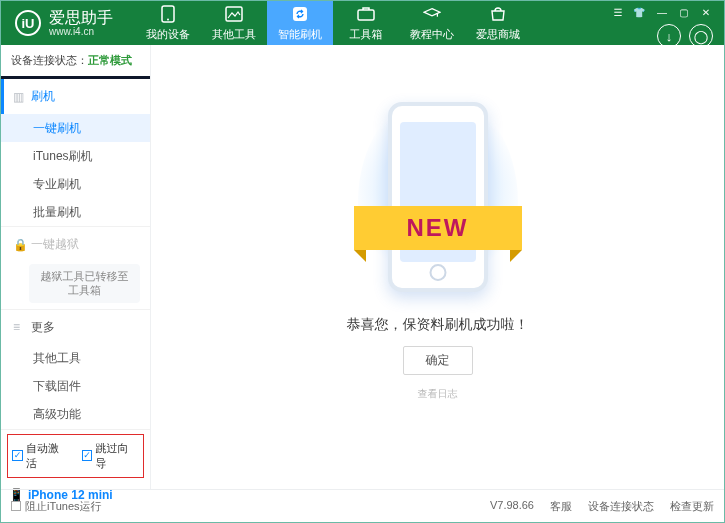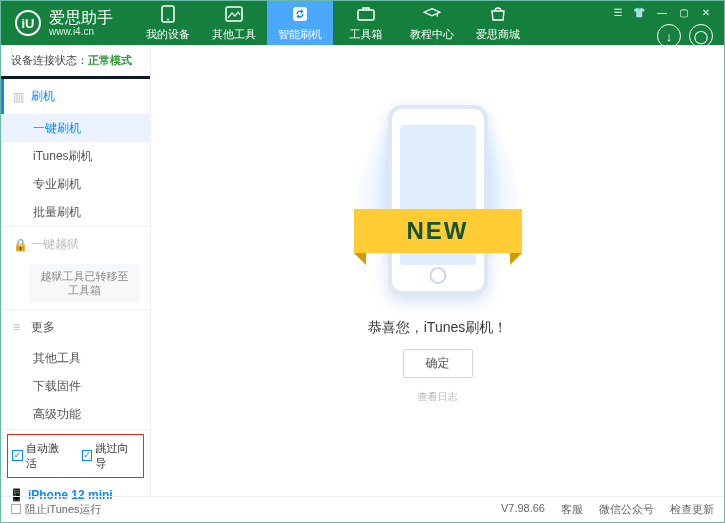--- a/index.html
+++ b/index.html
@@ -34,28 +34,28 @@
 .chk { display: flex; align-items: center; gap: 3px; cursor: pointer; }
 .chk .box { width: 11px; height: 11px; border: 1px solid #0c87ff; display: flex; align-items: center; justify-content: center; color: #0c87ff; font-size: 9px; line-height:1; }
 .dev-card { padding: 6px 8px 10px; }
 .dev-name { color: #0c87ff; font-size: 12px; font-weight: 600; display:flex; align-items:center; gap:4px; }
 .main { flex: 1; position: relative; display: flex; flex-direction: column; align-items: center; justify-content: center; gap: 6px; padding-bottom: 32px; }
 .phone-ill { width: 140px; height: 200px; position: relative; }
 .burst { position:absolute; inset:-10px; background: radial-gradient(circle at 50% 45%, #e9f4ff 0 40%, transparent 60%); border-radius:50%;}
 .phone { position:absolute; left:50%; top:0; transform:translateX(-50%); width: 100px; height: 190px; border-radius: 14px; background:#fff; border:4px solid #dfe8f2; box-shadow: 0 6px 16px rgba(30,100,200,.2);}
 .phone::before{content:"";position:absolute;left:8px;right:8px;top:16px;bottom:26px;background:#e0edff;border-radius:4px;}
 .phone::after{content:"";position:absolute;left:50%;bottom:7px;transform:translateX(-50%);width:13px;height:13px;border:2px solid #cdd8e6;border-radius:50%;}
-.ribbon { position:absolute; left:-14px; right:-14px; top:104px; height:44px; background:#ffcc33; display:flex; align-items:center; justify-content:center; color:#14532d; font-weight:800; font-size:24px; letter-spacing:2px; }
+.ribbon { position:absolute; left:-14px; right:-14px; top:104px; height:44px; background:#ffcc33; display:flex; align-items:center; justify-content:center; color:#be185d; font-weight:800; font-size:24px; letter-spacing:2px; }
 .ribbon::before,.ribbon::after{content:"";position:absolute;top:100%;border:6px solid transparent;}
 .ribbon::before{left:0;border-top-color:#d49b00;border-right-color:#d49b00;}
 .ribbon::after{right:0;border-top-color:#d49b00;border-left-color:#d49b00;}
 .msg { font-size: 14px; color:#3a3a3a; margin-top: 8px; }
 .btn-ok { border:1px solid #d6d6d6; background:#fff; padding: 5px 22px; font-size:12px; color:#555; border-radius:2px; cursor:pointer; margin-top:6px;}
 .link-log { font-size:10px; color:#b8b8b8; margin-top:6px; cursor:pointer; }
-.statusbar { height: 26px; border-top: 1px solid #eceef0; display:flex; align-items:center; font-size:11px; color:#666; padding: 0 10px; gap:14px; }
+.statusbar { height: 33px; border-top: 1px solid #eceef0; display:flex; align-items:center; font-size:11px; color:#666; padding: 0 10px; gap:14px; }
 .statusbar .last { margin-left:auto; display:flex; gap:16px;}
 .sb-item{cursor:pointer;}
 .chk2 .b{width:10px;height:10px;border:1px solid #aaa;display:inline-block;vertical-align:-1px;margin-right:4px;}
 svg { display:block; }
 </style>
 </head>
 <body>
 
 <div class="win">
   <div class="titlebar">
@@ -191,30 +191,30 @@
         </div>
       </div>
     </div>
 
     <div class="main">
       <div class="phone-ill">
         <div class="burst"></div>
         <div class="phone"></div>
         <div class="ribbon">NEW</div>
       </div>
-      <div class="msg">恭喜您，iTunes刷机！</div>
+      <div class="msg">恭喜您，保资料刷机成功啦！</div>
       <button class="btn-ok">确定</button>
       <div class="link-log">查看日志</div>
     </div>
   </div>
 
   <div class="statusbar">
     <label class="chk2 sb-item">
       <span class="b"></span><span>阻止iTunes运行</span>
     </label>
     <div class="last">
       <span class="sb-item">V7.98.66</span>
       <span class="sb-item">客服</span>
-      <span class="sb-item">微信公众号</span>
+      <span class="sb-item">设备连接状态</span>
       <span class="sb-item">检查更新</span>
     </div>
   </div>
 </div>
 
 </body></html>

